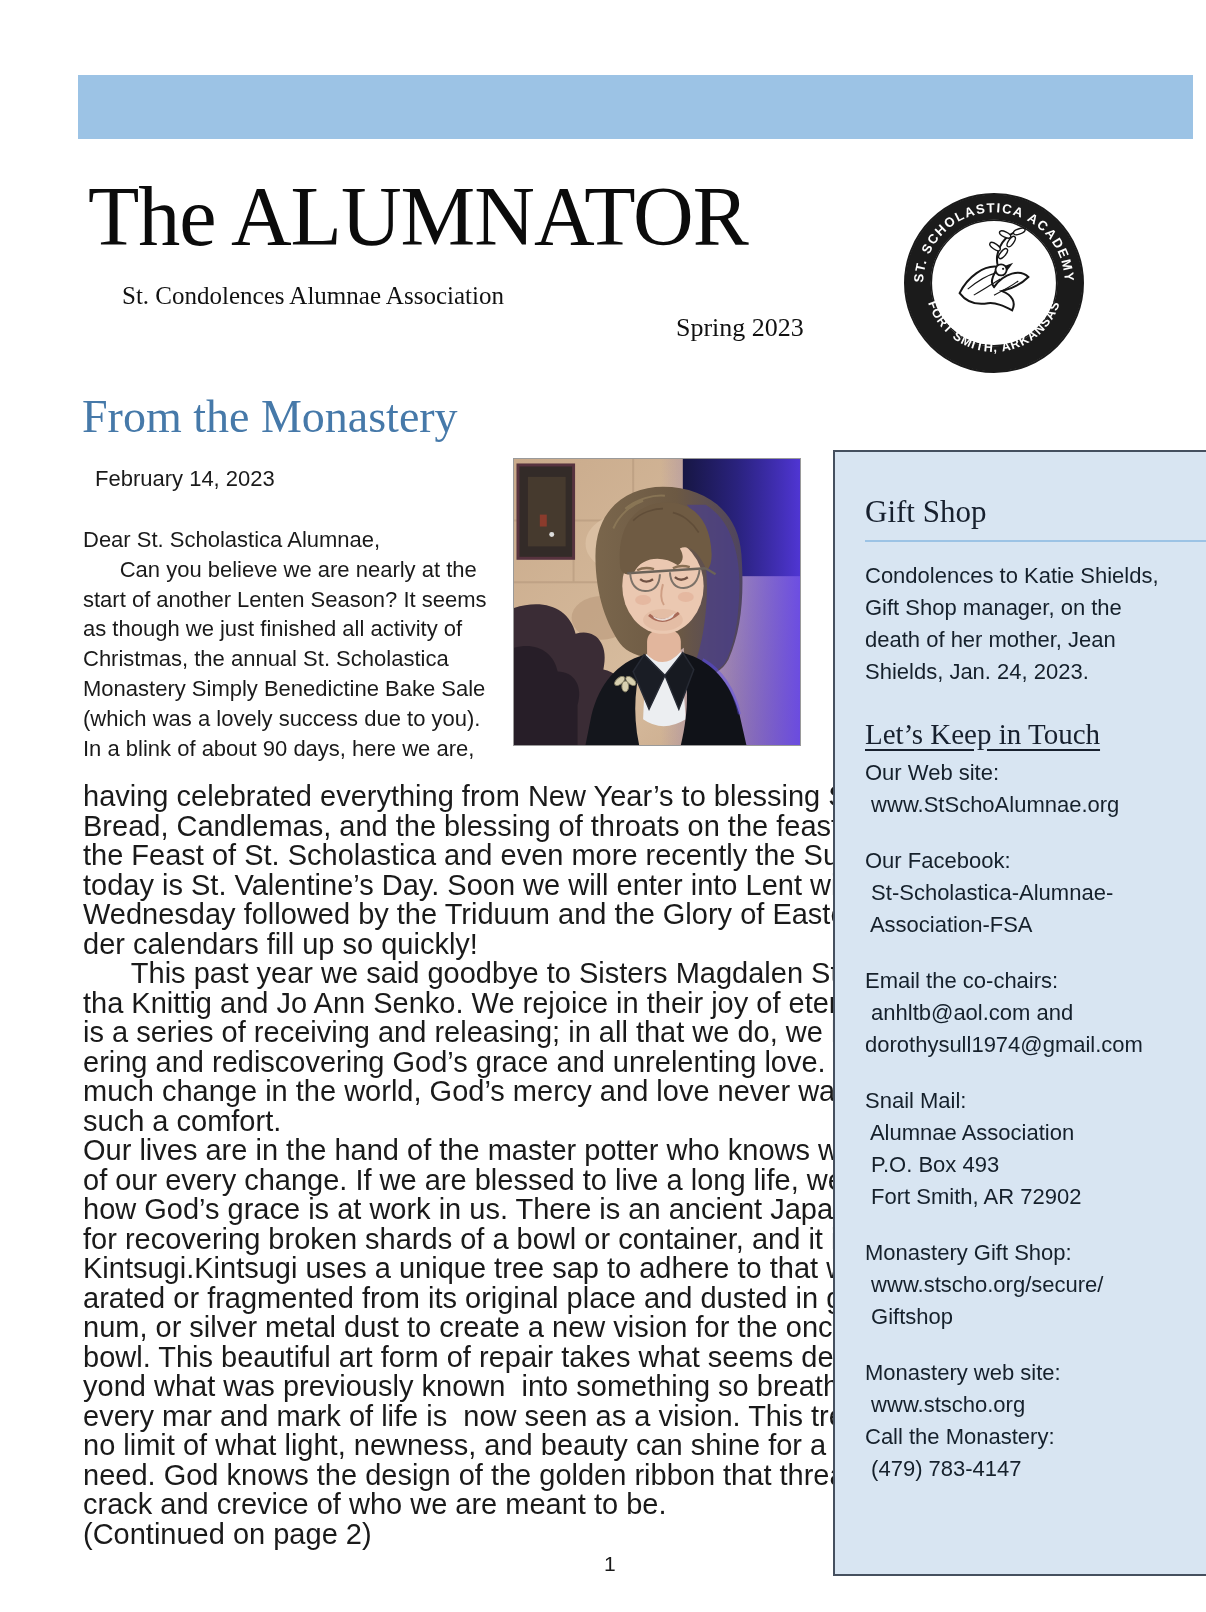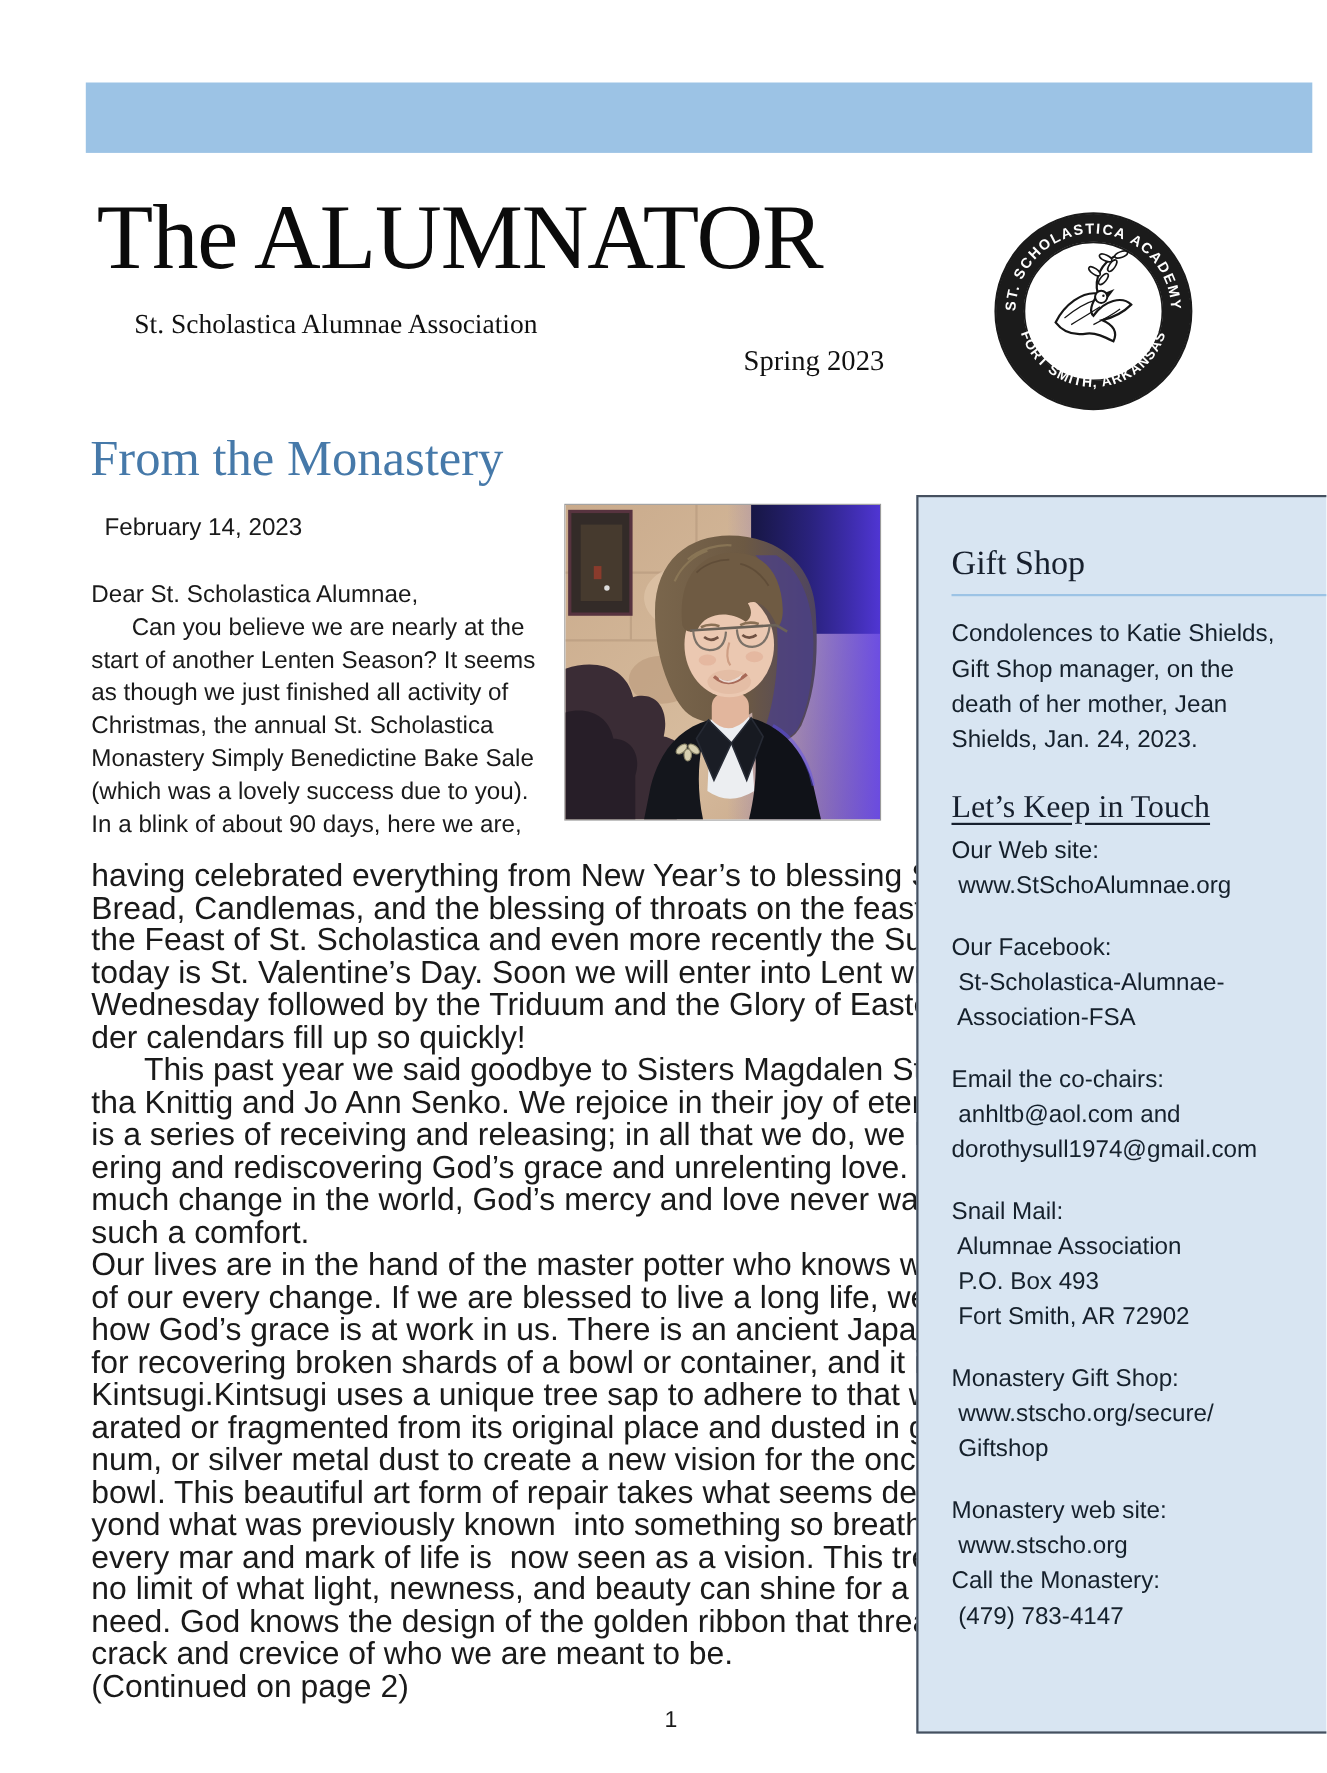--- a/index.html
+++ b/index.html
@@ -47,21 +47,21 @@
   .page-number{position:absolute;left:604px;top:1552px;font-size:21px;white-space:pre;}
 </style>
 </head>
 <body>
 
 <div class="page">
 
   <div class="top-bar"></div>
 
   <div class="masthead-title">The ALUMNATOR</div>
-  <div class="masthead-org">St. Scholastica Alumnae Association</div>
+  <div class="masthead-org">St. Condolences Alumnae Association</div>
   <div class="masthead-issue">Spring 2023</div>
 
   <svg class="seal" viewBox="0 0 180 180">
     <defs>
       <path id="sealTopArc" d="M 20,90 A 70,70 0 1 1 160,90" fill="none"></path>
       <path id="sealBottomArc" d="M 22,90 A 68,68 0 1 0 158,90" fill="none"></path>
     </defs>
     <circle cx="90" cy="90" r="88" fill="#fdfdfd" stroke="#1b1b1b" stroke-width="2"></circle>
     <circle cx="90" cy="90" r="75" fill="none" stroke="#1b1b1b" stroke-width="25"></circle>
     <circle cx="90" cy="90" r="62" fill="#ffffff" stroke="#1b1b1b" stroke-width="1.5"></circle>

